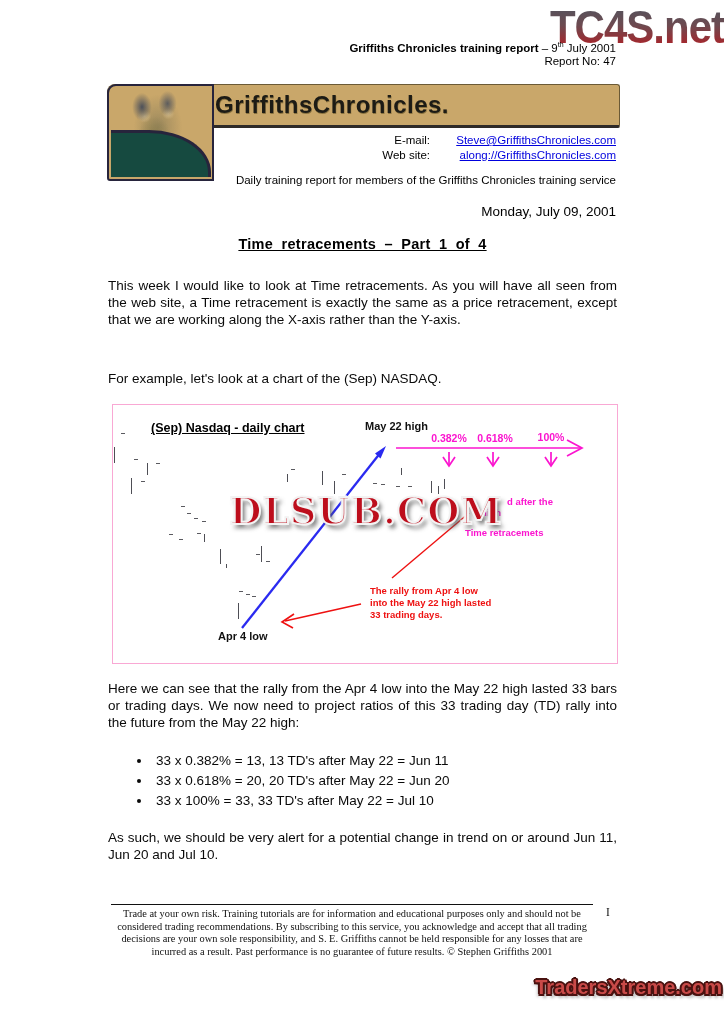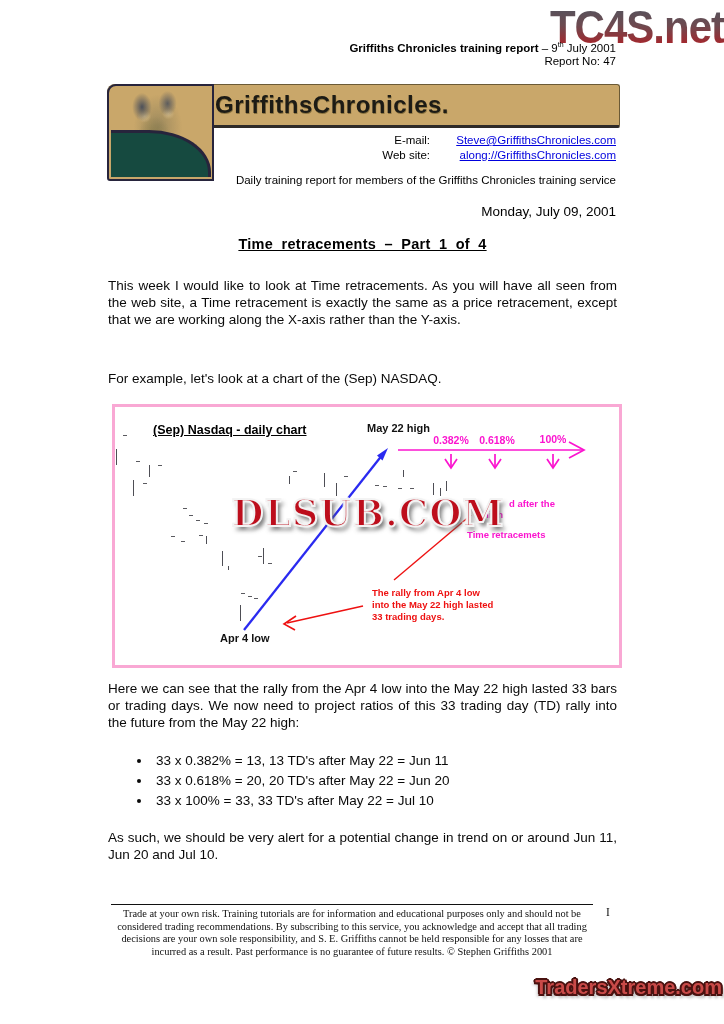--- a/index.html
+++ b/index.html
@@ -54,21 +54,21 @@
         text-align:justify;color:#0a0a0a;}
   #para1{top:277px;}
   #para2{top:370px;text-align:left;}
   #para3{top:680px;}
   #para4{top:829px;}
   #bullets{position:absolute;left:108px;top:751px;width:509px;font-size:13.5px;line-height:20px;
            margin:0;padding-left:44px;color:#0a0a0a;}
   #bullets li{margin:0;padding-left:4px;}
 
   
-  #chart{position:absolute;left:112px;top:404px;width:504px;height:258px;border:3px solid #f9a8d4;background:#fff;}
+  #chart{position:absolute;left:112px;top:404px;width:504px;height:258px;border:1px solid #f9a8d4;background:#fff;}
   #chart .abs{position:absolute;}
   #chart-title{left:38px;top:16px;font-size:12.5px;font-weight:bold;text-decoration:underline;color:#000;z-index:5;}
   #may22{left:252px;top:15px;font-size:11px;font-weight:bold;color:#111;z-index:5;}
   #apr4{left:105px;top:225px;font-size:11px;font-weight:bold;color:#111;z-index:5;}
   .ratio{position:absolute;transform:translateX(-50%);font-size:10.5px;font-weight:bold;color:#fb14cf;z-index:5;}
   .mnote{position:absolute;font-size:9.5px;font-weight:bold;color:#fb14cf;z-index:3;white-space:nowrap;}
   #rally-note{left:257px;top:180px;font-size:9.5px;font-weight:bold;color:#ee1111;line-height:12px;z-index:3;white-space:nowrap;}
   #watermark{left:100px;top:84px;width:306px;text-align:center;z-index:4;
              font-family:"DejaVu Serif","Liberation Serif",serif;font-weight:bold;font-size:37px;letter-spacing:1px;
              color:#bd0e1c;-webkit-text-stroke:2px #f3f3f3;

